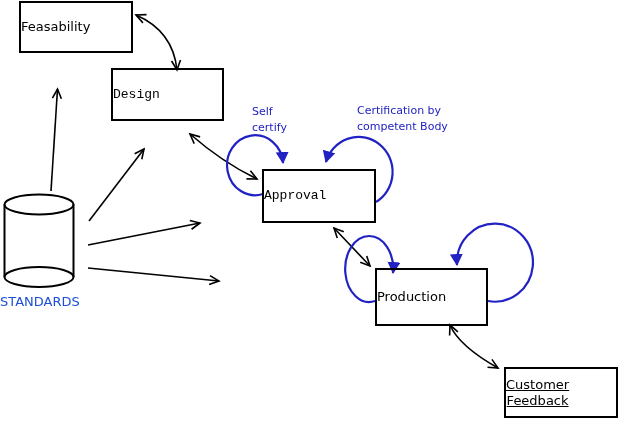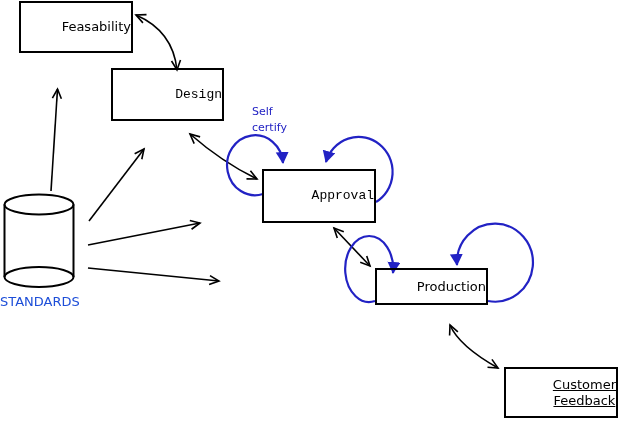--- a/index.html
+++ b/index.html
@@ -12,21 +12,21 @@
     overflow: hidden;
   }
   #diagram-svg { position: absolute; left: 0; top: 0; }
   .box {
     position: absolute;
     box-sizing: border-box;
     border: 2px solid #000000;
     background: transparent;
     display: flex;
     align-items: center;
-    justify-content: flex-end;
+    justify-content: flex-start;
     text-align: center;
     font-size: 13px;
     line-height: 16px;
     color: #000000;
     white-space: pre-line;
   }
   .note {
     position: absolute;
     font-size: 11px;
     line-height: 16px;
@@ -86,30 +86,32 @@
   </div>
 
   <div class="box" style="left:111px; top:68px; width:113px; height:53px;font-family:Liberation Mono, monospace;">
     <span>Design</span>
   </div>
 
   <div class="box" style="left:262px; top:169px; width:114px; height:54px;font-family:Liberation Mono, monospace;">
     <span>Approval</span>
   </div>
 
-  <div class="box" style="left:375px; top:268px; width:113px; height:37px;">
+  <div class="box" style="left:375px; top:268px; width:113px; height:58px;">
     <span>Production</span>
   </div>
 
   <div class="box" style="left:504px; top:367px; width:114px; height:51px;text-decoration:underline;">
     <span>Customer
 Feedback</span>
   </div>
 
   <div class="plain-label" style="left:0px; top:294px;">STANDARDS</div>
 
   <div class="note" style="left:252px; top:104px;">Self
 certify</div>
 
+  <div class="note" style="left:357px; top:103px;">Certification by
+competent Body</div>
 
 
 
 </div>
 
 </body></html>

